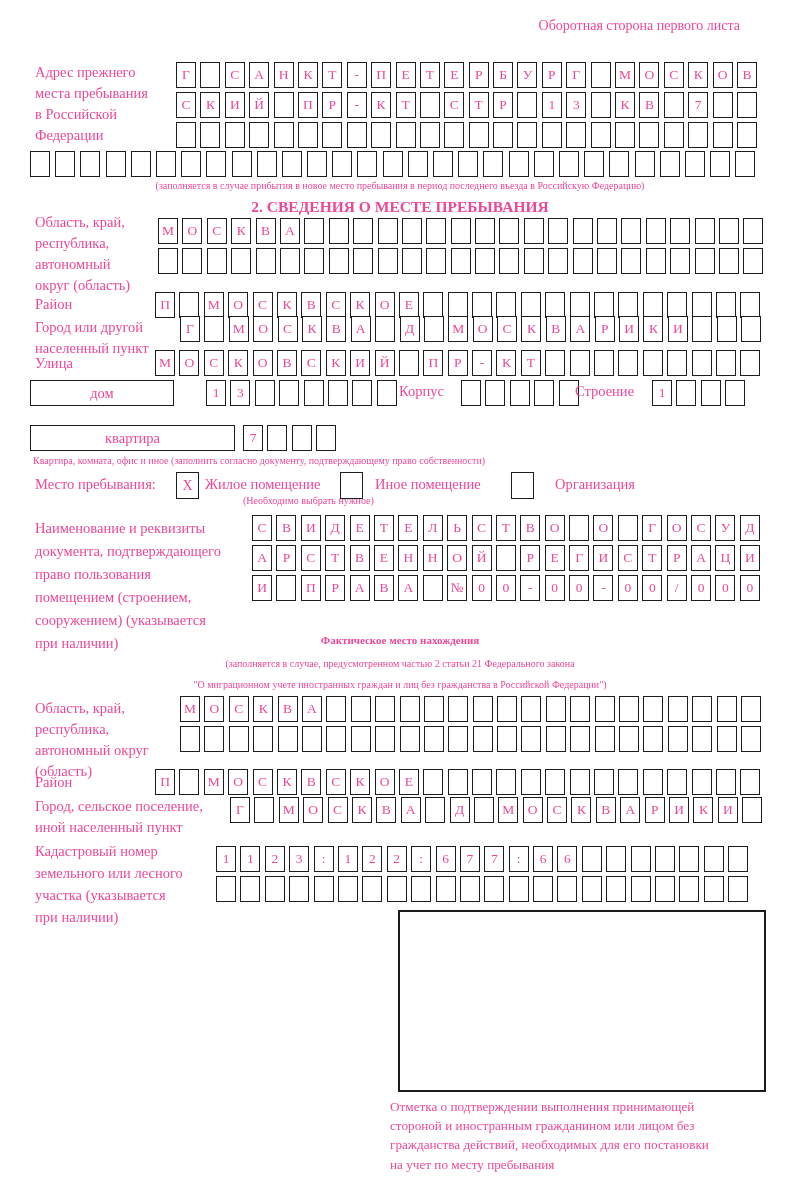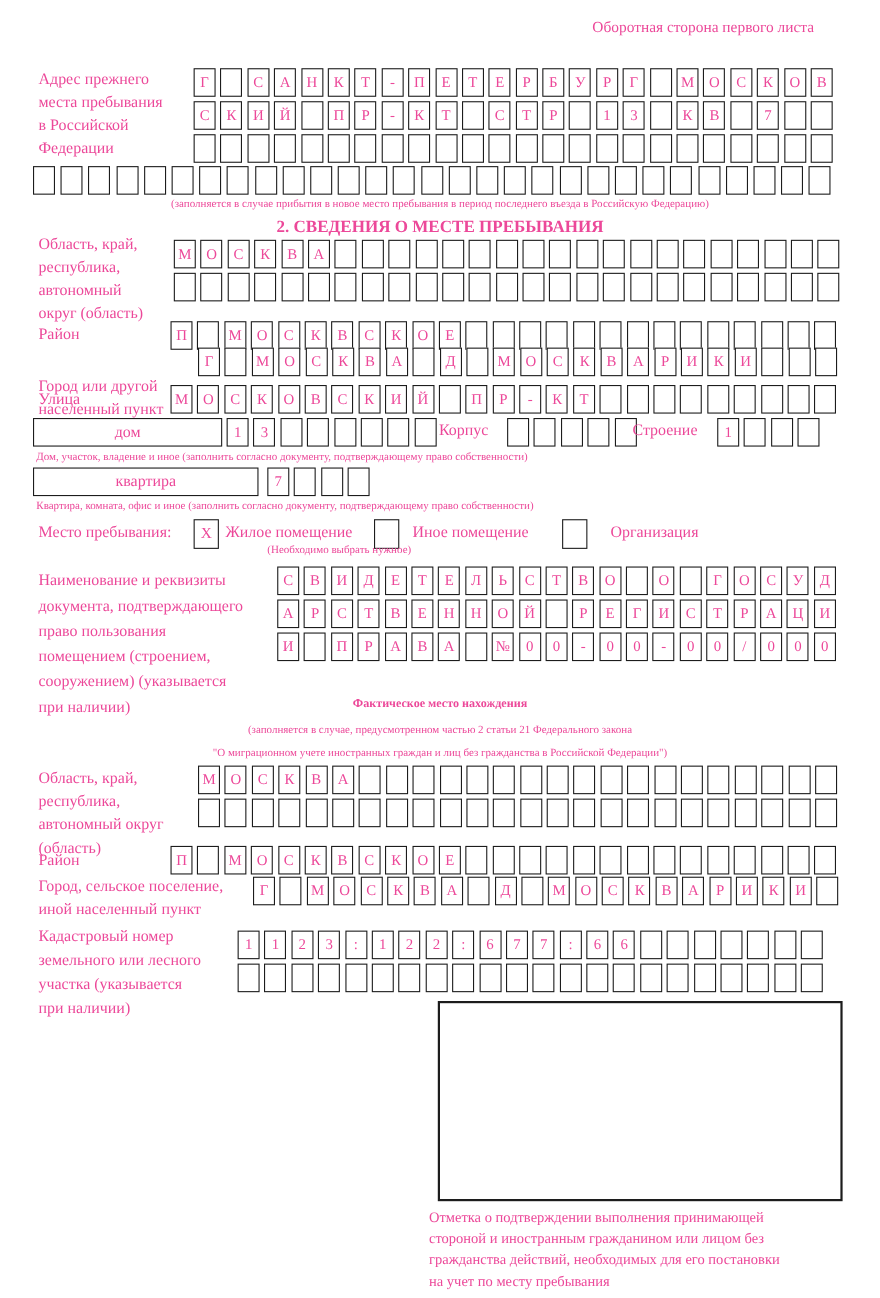--- a/index.html
+++ b/index.html
@@ -234,21 +234,21 @@
       <span class="cell"></span>
       <span class="cell"></span>
       <span class="cell"></span>
       <span class="cell"></span>
       <span class="cell"></span>
       <span class="cell"></span>
       <span class="cell"></span>
       <span class="cell"></span>
     </div>
 
-  <div class="abs lbl" style="left:35px;top:317px;margin-top:24px;">
+  <div class="abs lbl" style="left:35px;top:317px;">
     <div>Город или другой</div>
     <div>населенный пункт</div>
   </div>
   <div class="grid" style="left:180px;top:316px;">
       <span class="cell">Г</span>
       <span class="cell"> </span>
       <span class="cell">М</span>
       <span class="cell">О</span>
       <span class="cell">С</span>
       <span class="cell">К</span>
@@ -294,21 +294,21 @@
       <span class="cell"></span>
       <span class="cell"></span>
       <span class="cell"></span>
       <span class="cell"></span>
       <span class="cell"></span>
       <span class="cell"></span>
       <span class="cell"></span>
       <span class="cell"></span>
     </div>
 
-  <div class="widebox" style="left:30px;top:380px;width:172px;">дом</div>
+  <div class="widebox" style="left:30px;top:380px;width:144px;">дом</div>
   <div class="grid" style="left:206px;top:380px;">
       <span class="cell">1</span>
       <span class="cell">3</span>
       <span class="cell"></span>
       <span class="cell"></span>
       <span class="cell"></span>
       <span class="cell"></span>
       <span class="cell"></span>
       <span class="cell"></span>
     </div>
@@ -320,21 +320,20 @@
       <span class="cell"></span>
       <span class="cell"></span>
     </div>
   <div class="abs" style="left:575px;top:383px;font-size:14.5px;">Строение</div>
   <div class="grid" style="left:652px;top:380px;">
       <span class="cell">1</span>
       <span class="cell"></span>
       <span class="cell"></span>
       <span class="cell"></span>
     </div>
-  <div class="caption" style="left:33px;top:410px;">Дом, участок, владение и иное (заполнить согласно документу, подтверждающему право собственности)</div>
 
   <div class="widebox" style="left:30px;top:425px;width:205px;">квартира</div>
   <div class="grid" style="left:243px;top:425px;">
       <span class="cell">7</span>
       <span class="cell"></span>
       <span class="cell"></span>
       <span class="cell"></span>
     </div>
   <div class="caption" style="left:33px;top:455px;">Квартира, комната, офис и иное (заполнить согласно документу, подтверждающему право собственности)</div>
 

